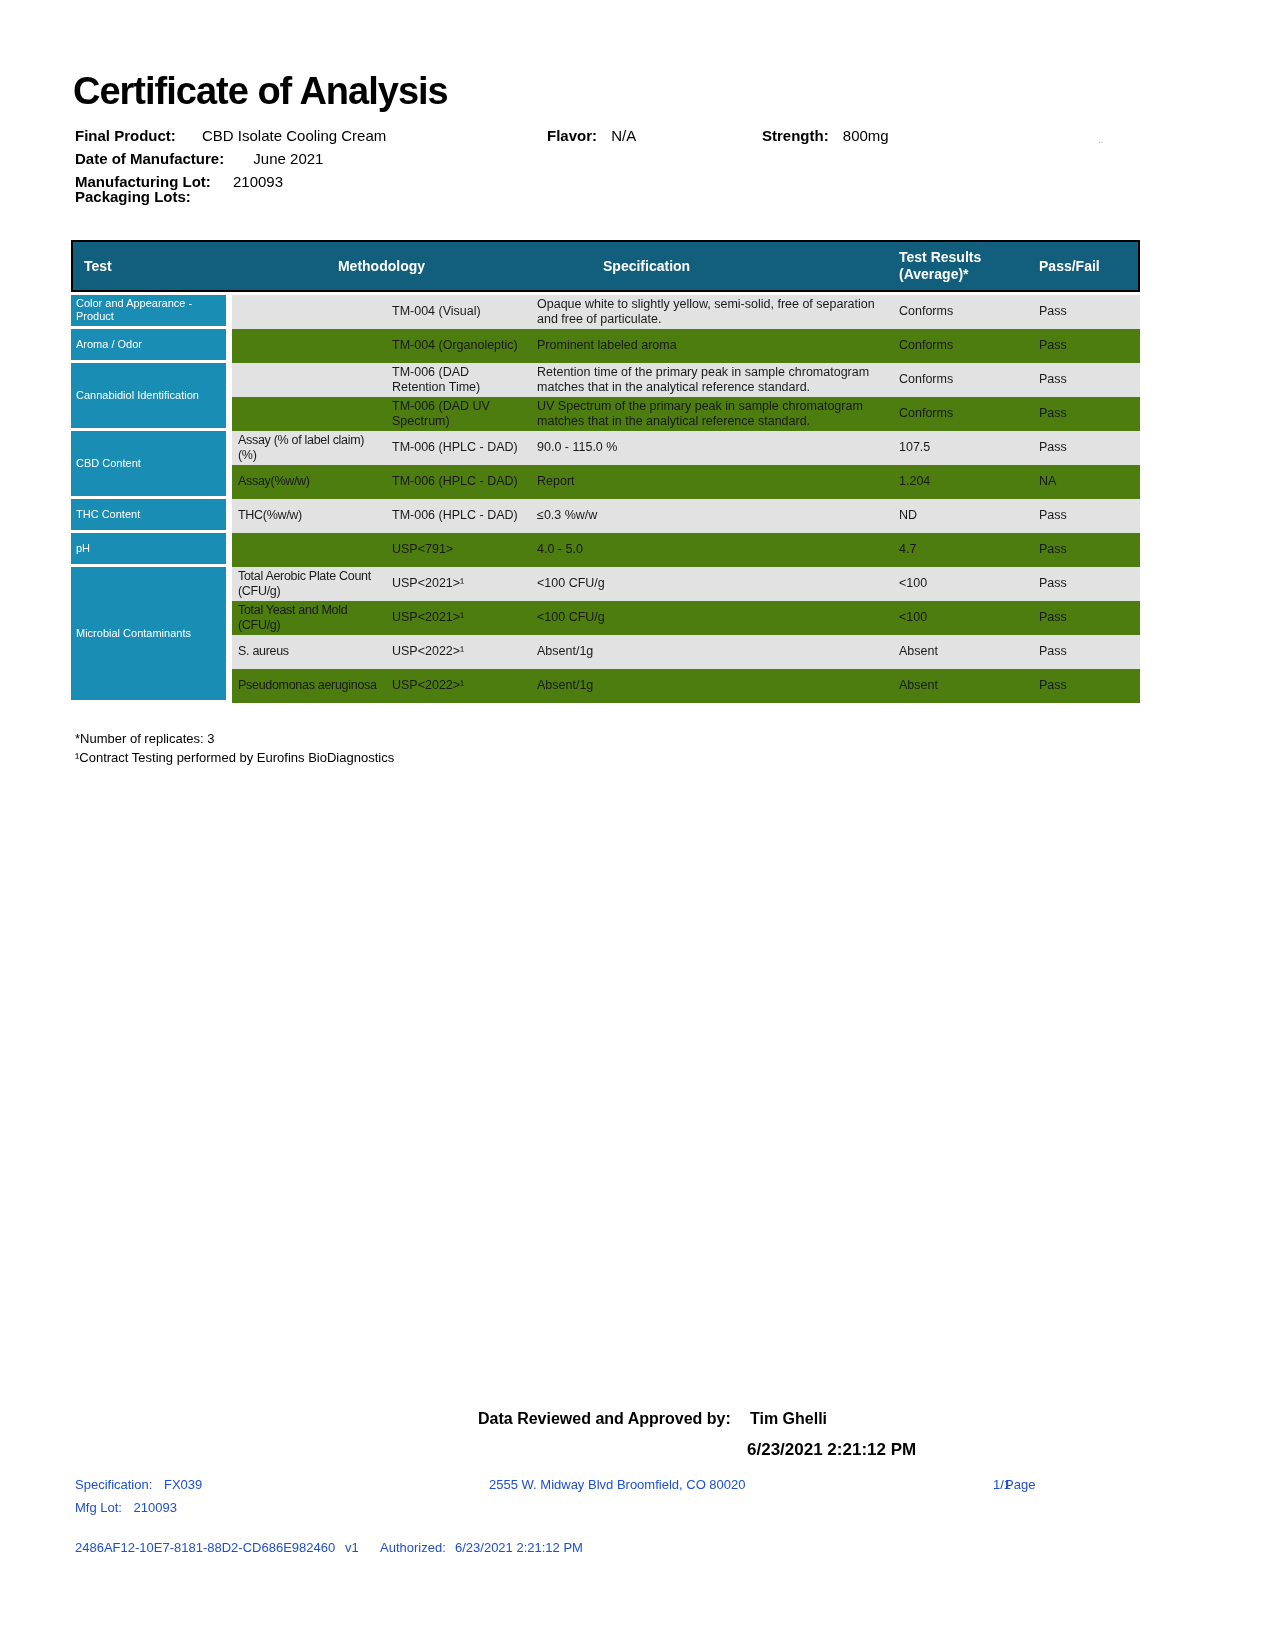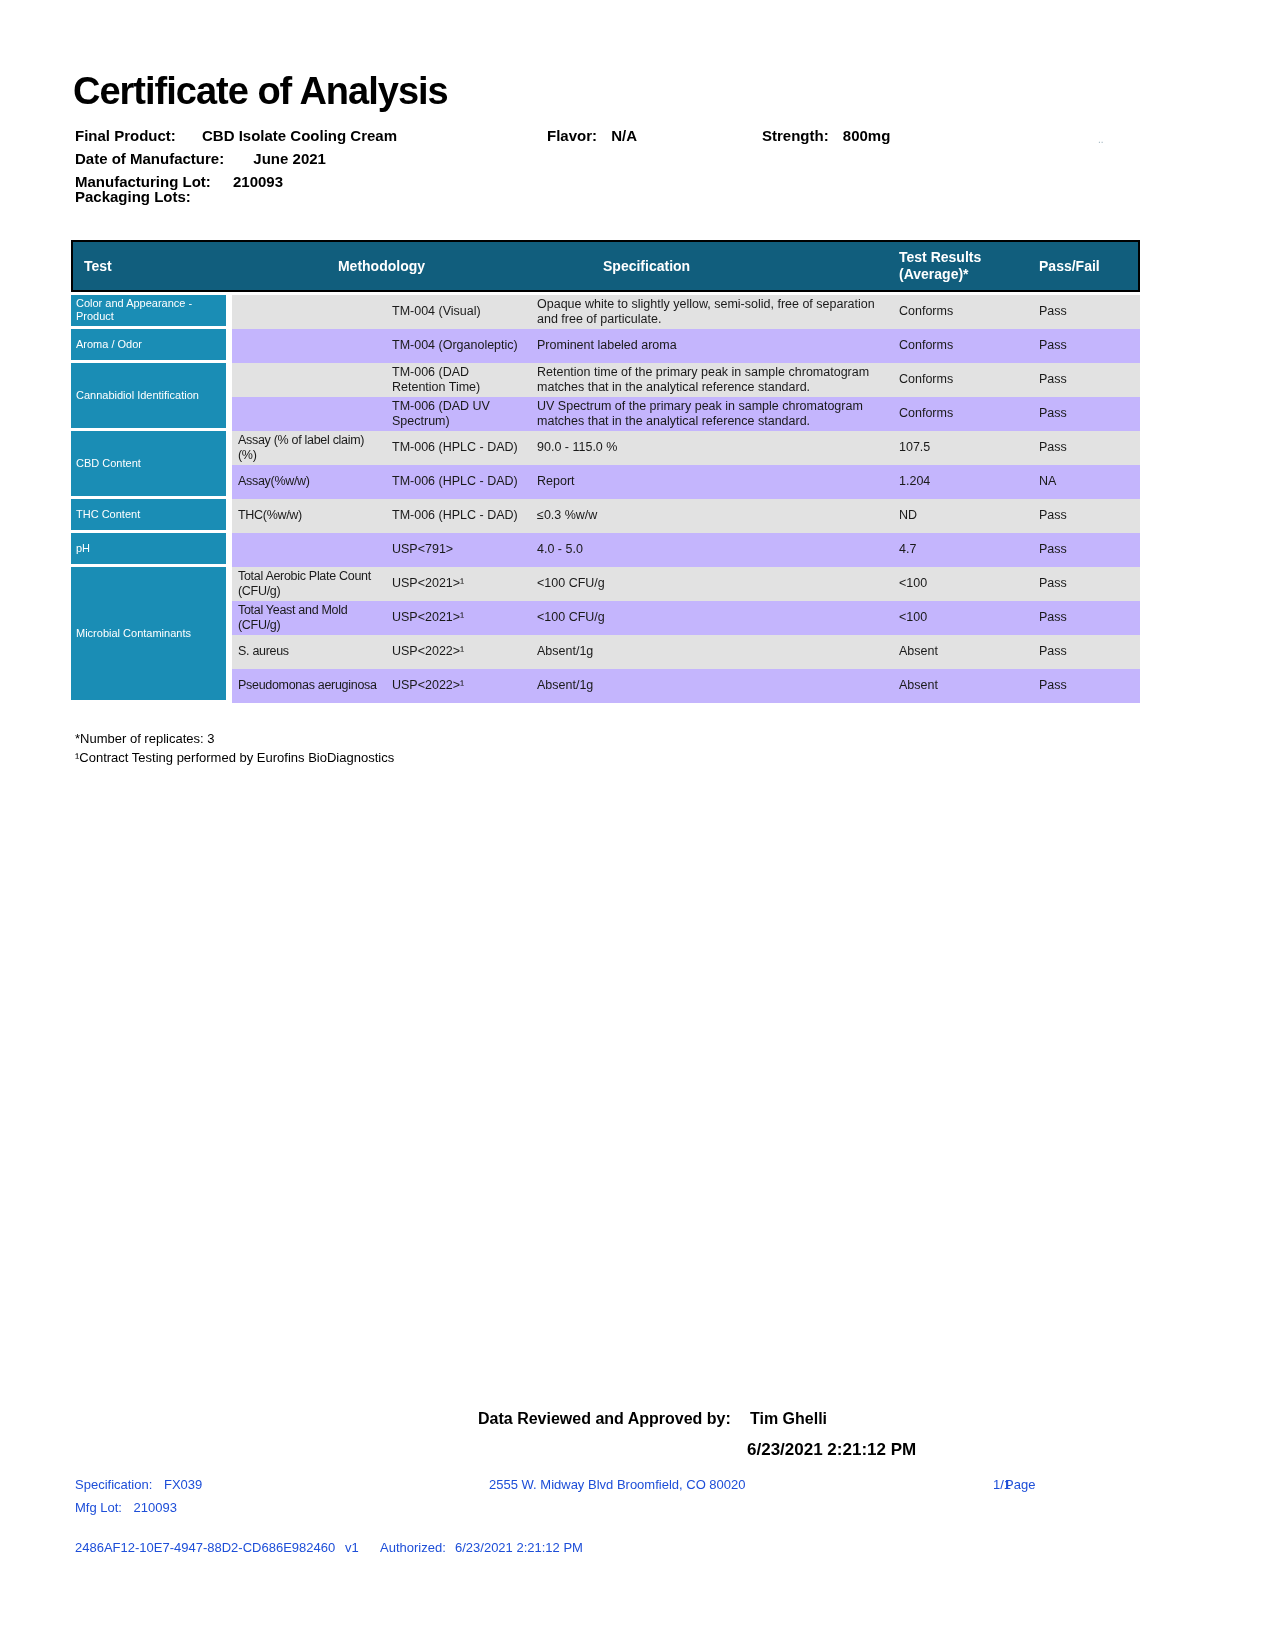--- a/index.html
+++ b/index.html
@@ -9,37 +9,37 @@
     --ink:#1a1a1a;
   }
   *{margin:0;padding:0;box-sizing:border-box;}
   body{background:#fff;font-family:"Liberation Sans",sans-serif;color:var(--ink);}
   .page{position:relative;width:1275px;height:1650px;background:#fff;margin:0 auto;overflow:hidden;}
   .abs{position:absolute;}
   .b{font-weight:700;}
   .title{left:73px;top:70px;font-size:38px;font-weight:700;letter-spacing:-1px;color:#000;}
   .info{font-size:15px;color:#000;white-space:nowrap;}
   .info .lbl{font-weight:700;}
-  .info .val{font-weight:700;margin-left:10px;}
+  .info .val{font-weight:400;margin-left:10px;}
   .stray{left:1098px;top:134px;font-size:10px;color:#8aa4b0;opacity:.8;}
 
   
   .coa-table{position:absolute;left:71px;top:240px;border-collapse:separate;border-spacing:0;table-layout:fixed;width:1069px;font-size:12.5px;line-height:1.18;}
   .coa-table th{
     background:var(--header-teal);color:#fff;font-weight:700;font-size:14px;
     height:52px;vertical-align:middle;padding:4px 8px;
     border-top:2px solid #000;border-bottom:2px solid #000;text-align:left;
   }
   .coa-table th:first-child{border-left:2px solid #000;padding-left:11px;}
   .coa-table th:last-child{border-right:2px solid #000;}
   .coa-table th.center{text-align:center;}
   .coa-table th.spec-h{text-align:left;padding-left:72px;}
   .coa-table td{height:34px;vertical-align:middle;padding:2px 6px;}
   .coa-table tr.row-gray td{background:var(--row-gray);}
-  .coa-table tr.row-white td{background:#c4b5fd;}
+  .coa-table tr.row-white td{background:#4d7c0f;}
   .coa-table tbody tr:first-child td{border-top:3px solid #fff;}
   .coa-table td.test-cell{
     background:var(--label-teal) !important;color:#fff;
     border-bottom:3px solid #fff;border-right:6px solid #fff;
     padding-left:5px;font-size:11px;
   }
   .coa-table td.c-subtest{letter-spacing:-0.3px;}
   .coa-table td.c-result,.coa-table td.c-passfail{padding-left:8px;}
   .footnote{left:75px;font-size:13px;color:#000;}
   .signoff{font-size:15px;color:#000;white-space:nowrap;}
@@ -206,18 +206,18 @@
     <span>Specification:</span>
     <span style="margin-left:8px;">FX039</span>
   </div>
   <div class="abs footer" style="left:489px;top:1477px;">2555 W. Midway Blvd Broomfield, CO 80020</div>
   <div class="abs footer" style="left:1005px;top:1477px;">Page</div>
   <div class="abs footer" style="left:993px;top:1477px;">1/1</div>
   <div class="abs footer" style="left:75px;top:1500px;">
     <span>Mfg Lot:</span>
     <span style="margin-left:8px;">210093</span>
   </div>
-  <div class="abs footer" style="left:75px;top:1540px;">2486AF12-10E7-4947-88D2-CD686E982460</div>
+  <div class="abs footer" style="left:75px;top:1540px;">2486AF12-10E7-8181-88D2-CD686E982460</div>
   <div class="abs footer" style="left:345px;top:1540px;">v1</div>
   <div class="abs footer" style="left:380px;top:1540px;">Authorized:</div>
   <div class="abs footer" style="left:455px;top:1540px;">6/23/2021 2:21:12 PM</div>
 
 </div>
 
 </body></html>

